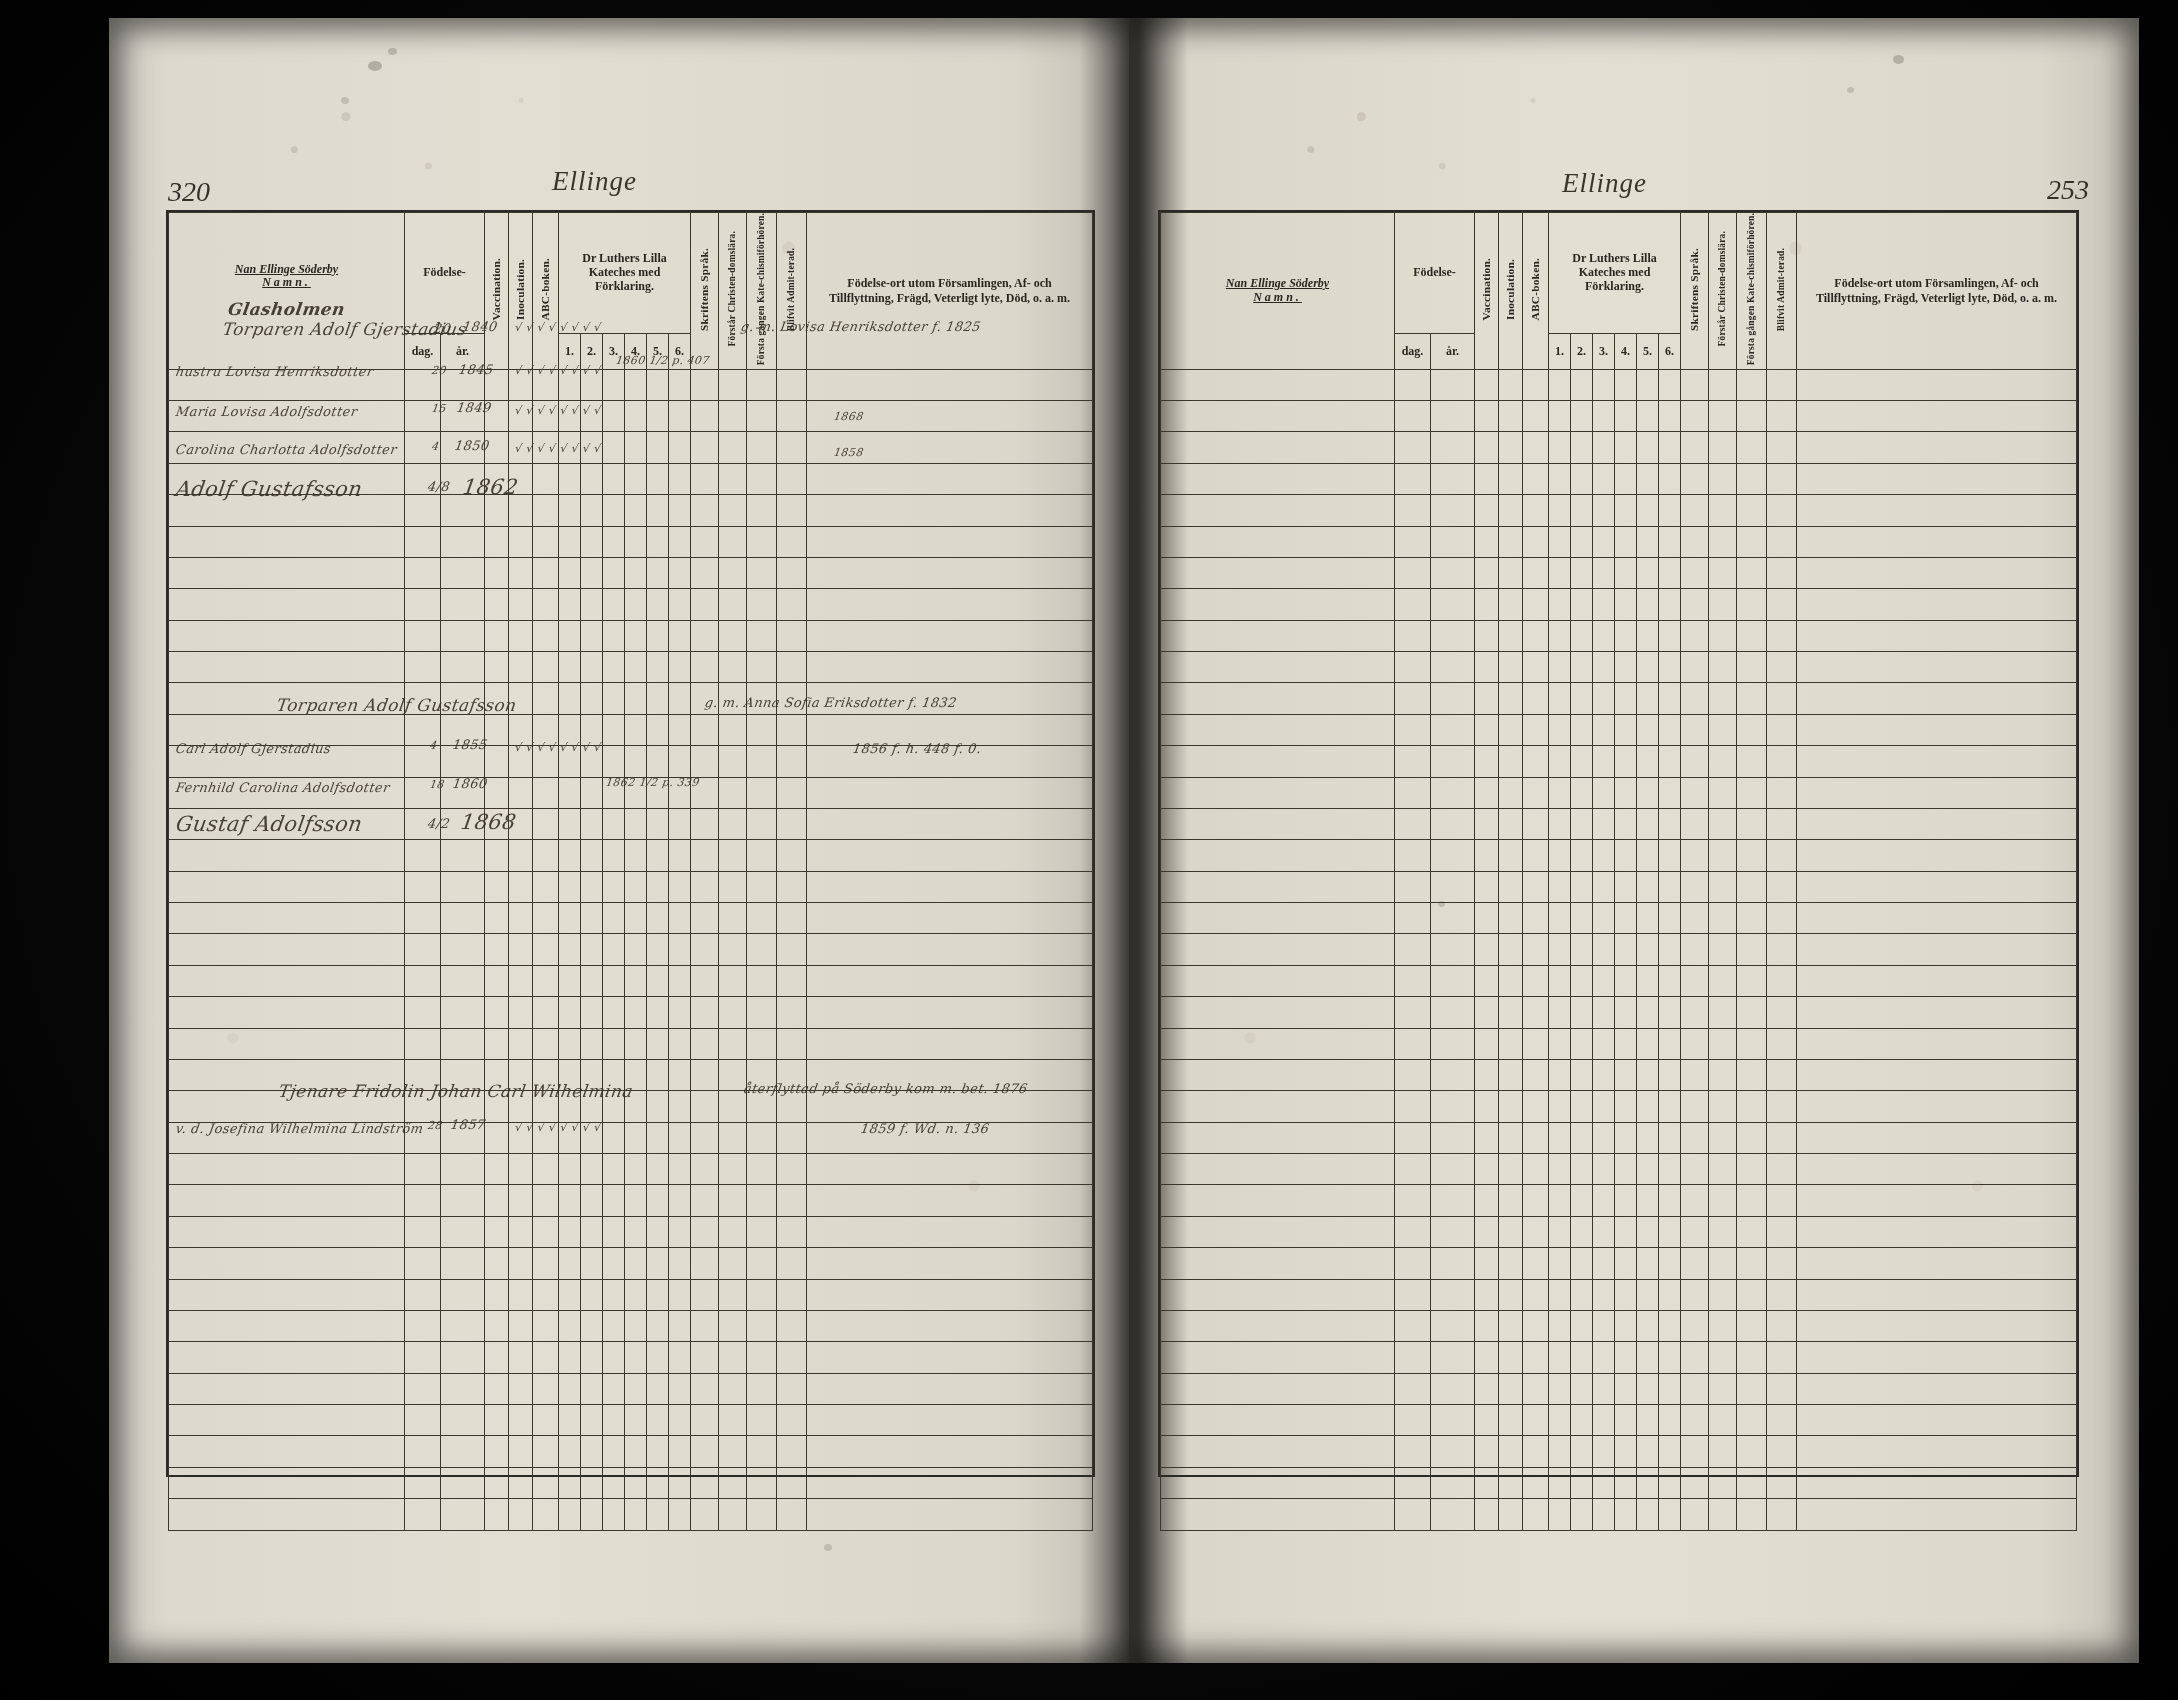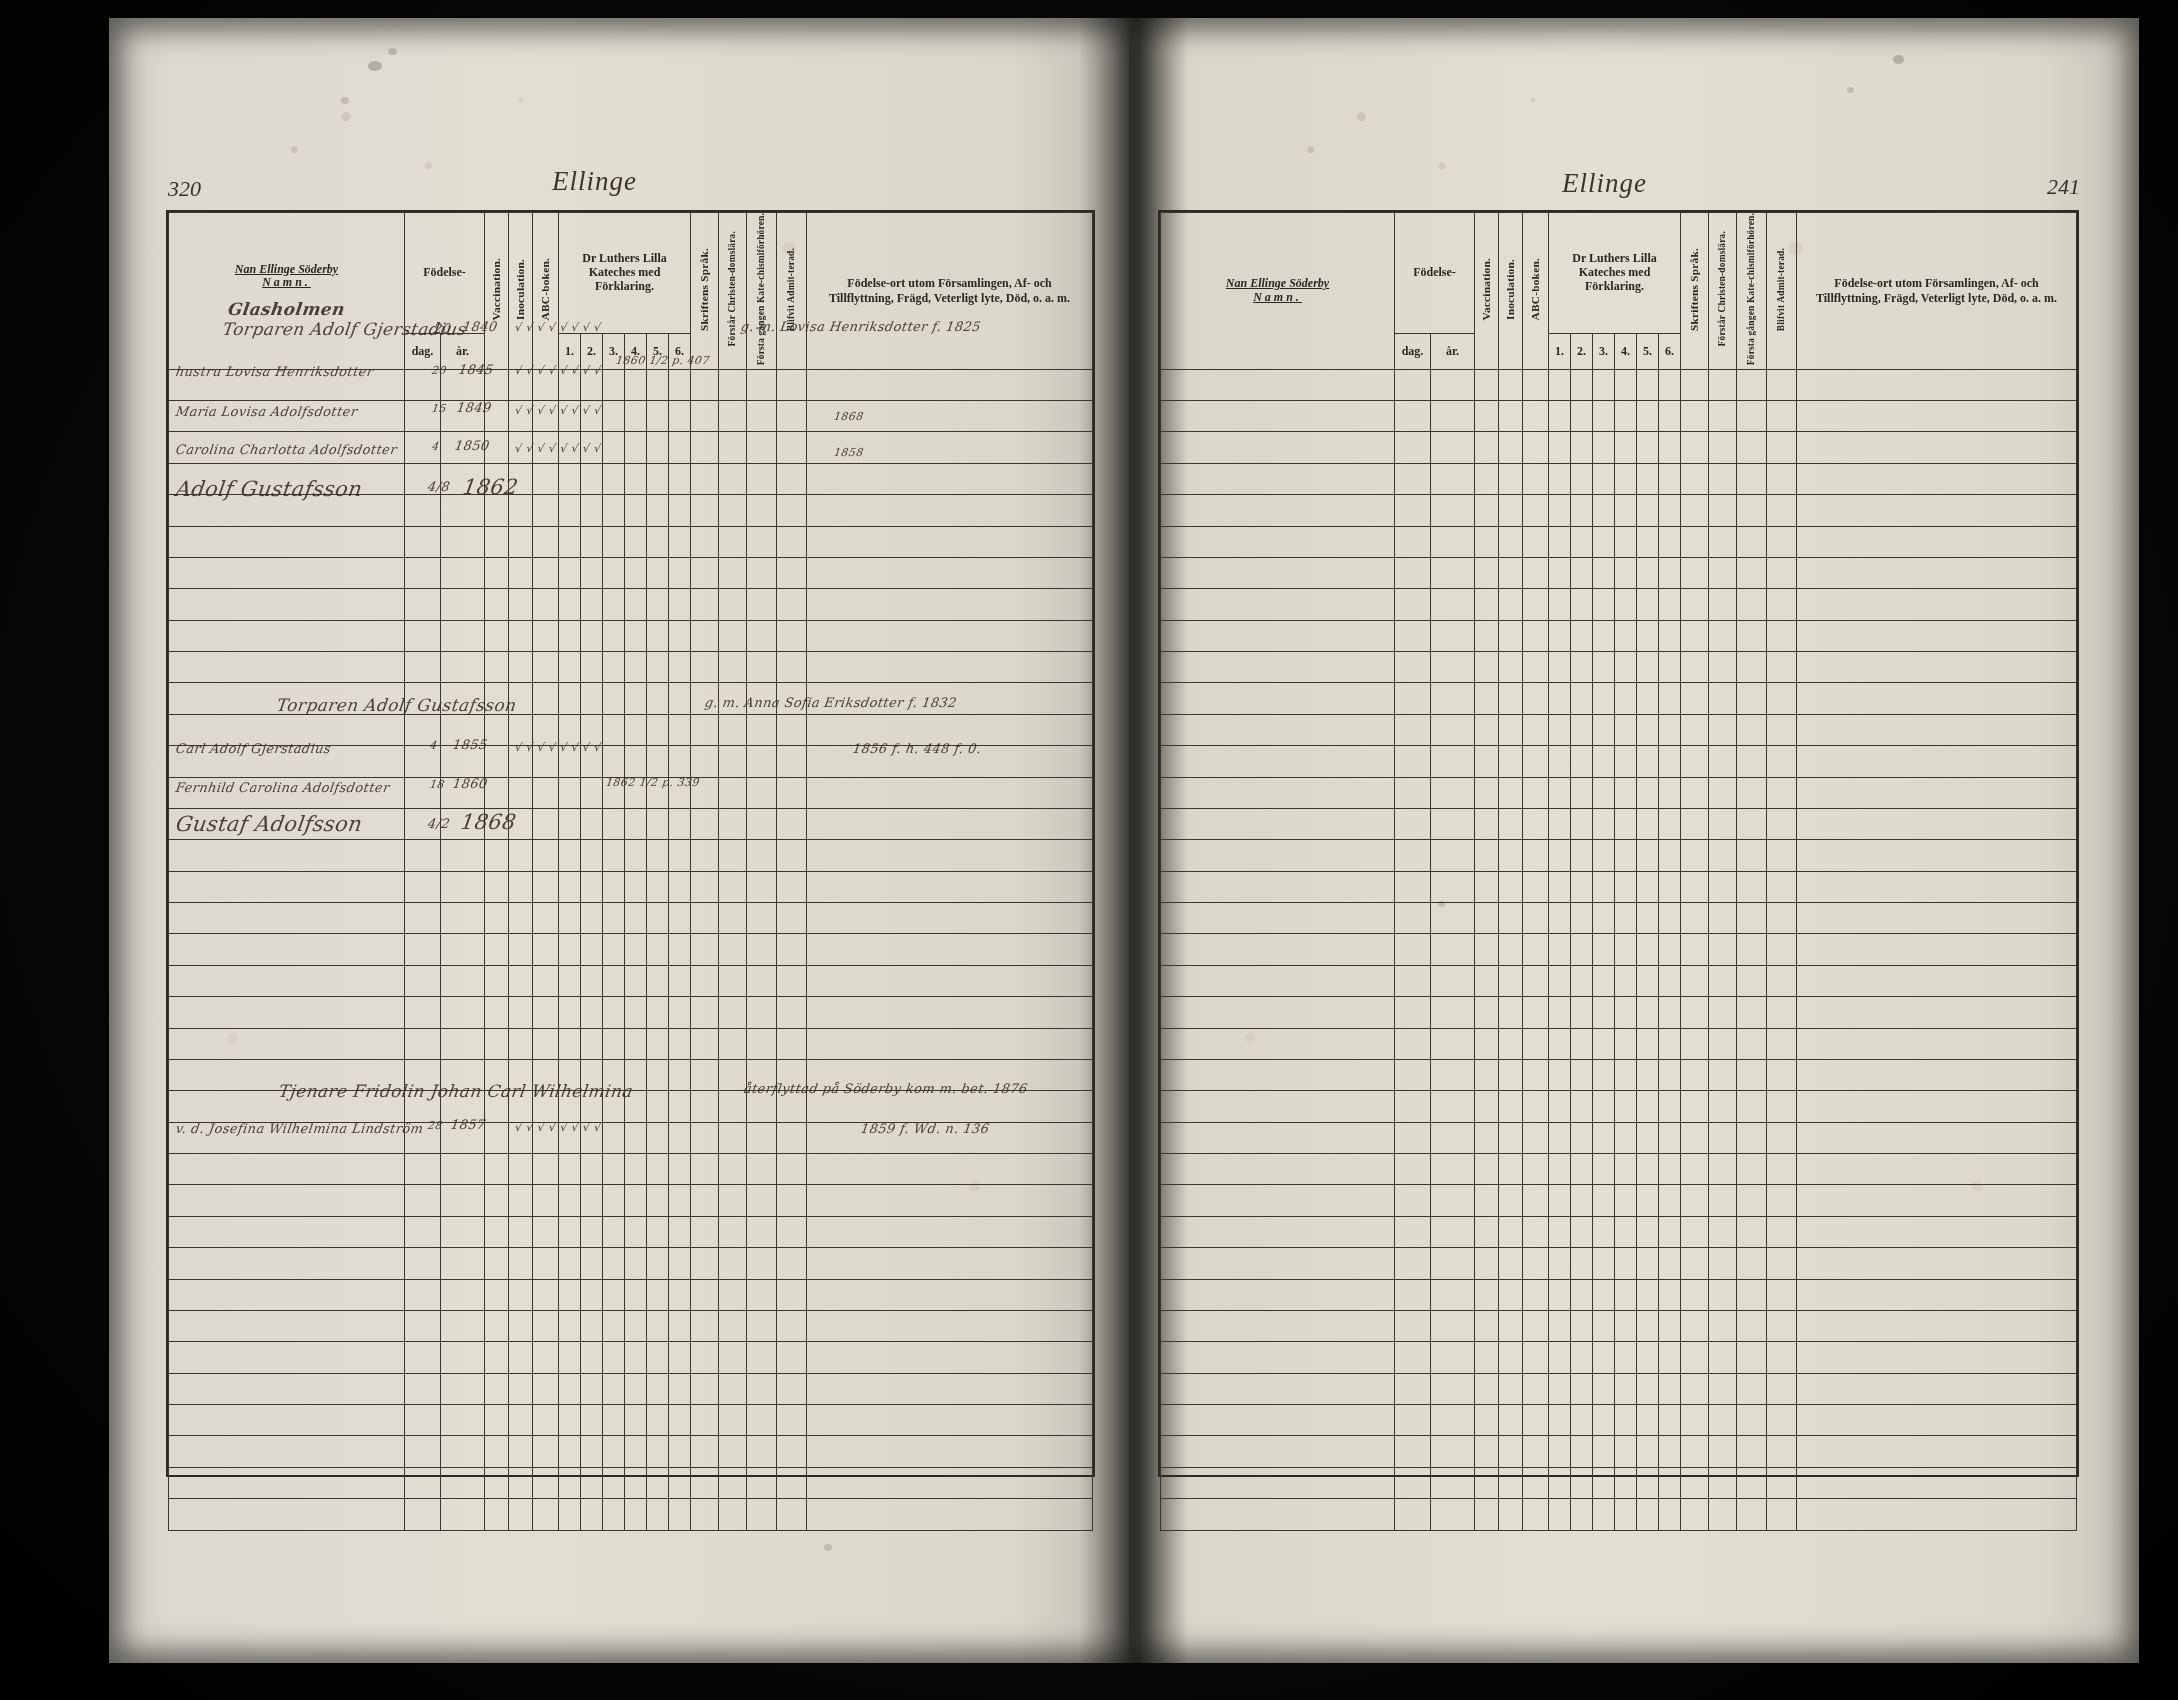--- a/index.html
+++ b/index.html
@@ -96,21 +96,21 @@
     position:absolute;font-size:15px;color:#2a2720;
   }
   .parish{
     font-family:"Liberation Serif", serif;
     font-style:italic;
     font-size:27px;
     color:#3a3529;
     letter-spacing:1px;
   }
   .folio{
-    font-size:22px;color:#35312a;font-style:italic;
+    font-size:28px;color:#35312a;font-style:italic;
   }
   
   .hand{
     font-family:"DejaVu Serif", serif;
     font-style:italic;
     color:#3b342a;
     opacity:.92;
     white-space:nowrap;
     font-size:17px;
     letter-spacing:0.4px;
@@ -153,21 +153,21 @@
 
   <div class="sheet" id="sheet-right">
     <div class="grain"></div>
   </div>
 
   <div id="gutter"></div>
 
   <div class="page-head folio" style="left:168px;top:176px;">320</div>
   <div class="page-head parish" style="left:552px;top:166px;">Ellinge</div>
 
-  <div class="page-head folio" style="left:2047px;top:174px;">241</div>
+  <div class="page-head folio" style="left:2047px;top:174px;">253</div>
   <div class="page-head parish" style="left:1562px;top:168px;">Ellinge</div>
 
   <div class="ledger" id="ledger-left">
     <table>
       <colgroup>
         <col style="width:236px">
         <col style="width:36px">
           <col style="width:44px">
         <col style="width:24px">
           <col style="width:24px">

